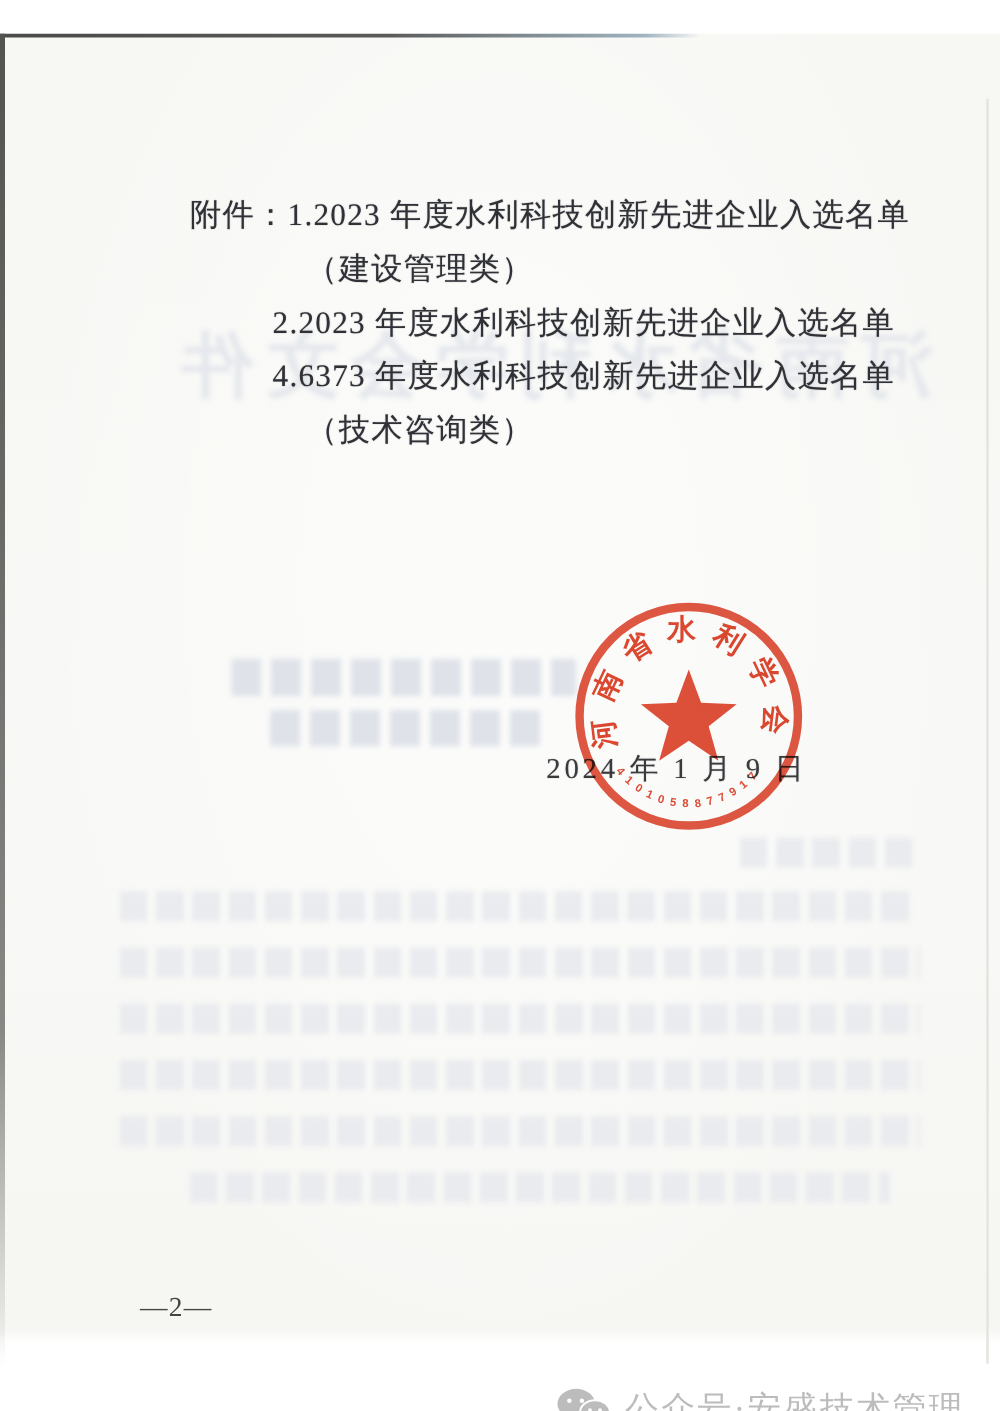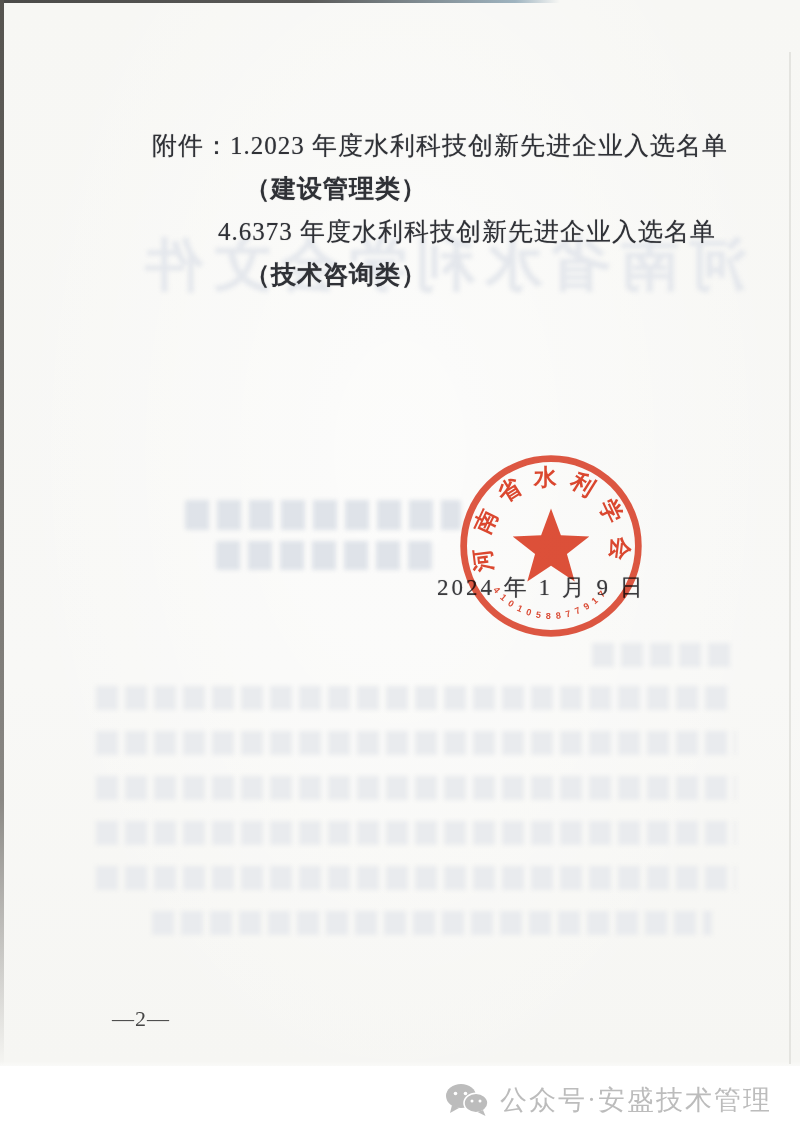--- a/index.html
+++ b/index.html
@@ -7,20 +7,21 @@
     width:800px;height:1129px;
     font-family:"Liberation Serif","DejaVu Serif",serif;
     background:#ffffff;
     position:relative;overflow:hidden;
   }
   .page{
     position:absolute;inset:0;
     background:
       radial-gradient(ellipse at 50% 40%, rgba(255,255,255,.6), rgba(0,0,0,0) 70%),
       linear-gradient(180deg,#f7f7f4 0%,#f8f8f6 60%,#f6f6f3 94%,#ffffff 95%);
+    margin-top: 27px;
   }
   
   .edge-top{position:absolute;left:0;top:0;height:3px;width:560px;
     background:linear-gradient(90deg,#4b4b49 0%,#5a5a58 55%,#9fb4c0 92%,rgba(255,255,255,0) 100%);}
   .edge-left{position:absolute;left:0;top:0;width:4px;height:1066px;
     background:linear-gradient(180deg,#55534f 0%,#6a6864 35%,#8a8884 75%,rgba(138,136,132,0) 100%);}
   .edge-right{position:absolute;left:789px;top:52px;width:2px;height:1012px;background:#e4e4e0;}
   .edge-right2{position:absolute;left:784px;top:1068px;width:2px;height:46px;background:#d9d9d9;}
 
   
@@ -45,21 +46,21 @@
 
   
   .attachments{
     position:absolute;left:152px;top:124px;
     font-size:25px;color:#2f3136;line-height:43px;
     text-shadow:0 0 1px rgba(40,40,48,.45);
     white-space:nowrap;letter-spacing:1px;
   }
   .att-line{height:43px;}
   .att-item{padding-left:66px;}
-  .att-cat{padding-left:93px;font-weight:bold;}
+  .att-cat{padding-left:93px;}
 
   
   .seal{position:absolute;left:455px;top:450px;width:192px;height:192px;
     mix-blend-mode:multiply;opacity:.93;filter:blur(.4px);}
   .seal text{font-family:"Liberation Sans","DejaVu Sans",sans-serif;}
 
   .doc-date{position:absolute;left:437px;top:572px;font-size:23px;color:#3a3a3d;
     letter-spacing:3px;white-space:nowrap;text-shadow:0 0 1px rgba(40,40,48,.4);}
 
   .page-number{position:absolute;left:112px;top:1006px;font-size:22px;color:#454545;letter-spacing:1px;}
@@ -90,20 +91,21 @@
   <div class="bl bl4"></div>
   <div class="bl bl5"></div>
   <div class="bl bl6"></div>
   <div class="bl bl7"></div>
 
   <div class="attachments">
     <div class="att-line">
       <span>附件：</span><span>1.2023 年度水利科技创新先进企业入选名单</span>
     </div>
     <div class="att-line att-cat">（建设管理类）</div>
+    <div class="att-line att-item">2.2023 年度水利科技创新先进企业入选名单</div>
     <div class="att-line att-item">4.6373 年度水利科技创新先进企业入选名单</div>
     <div class="att-line att-cat">（技术咨询类）</div>
   </div>
 
   <div class="doc-date">2024 年 1 月 9 日</div>
 
   <svg class="seal" viewBox="0 0 200 200">
     <defs>
       <path id="arcTop" d="M 42,127.1 A 64,64 0 1 1 158,127.1" fill="none"></path>
       <path id="arcBottom" d="M 26.6,119.7 A 76,76 0 0 0 173.4,119.7" fill="none"></path>

